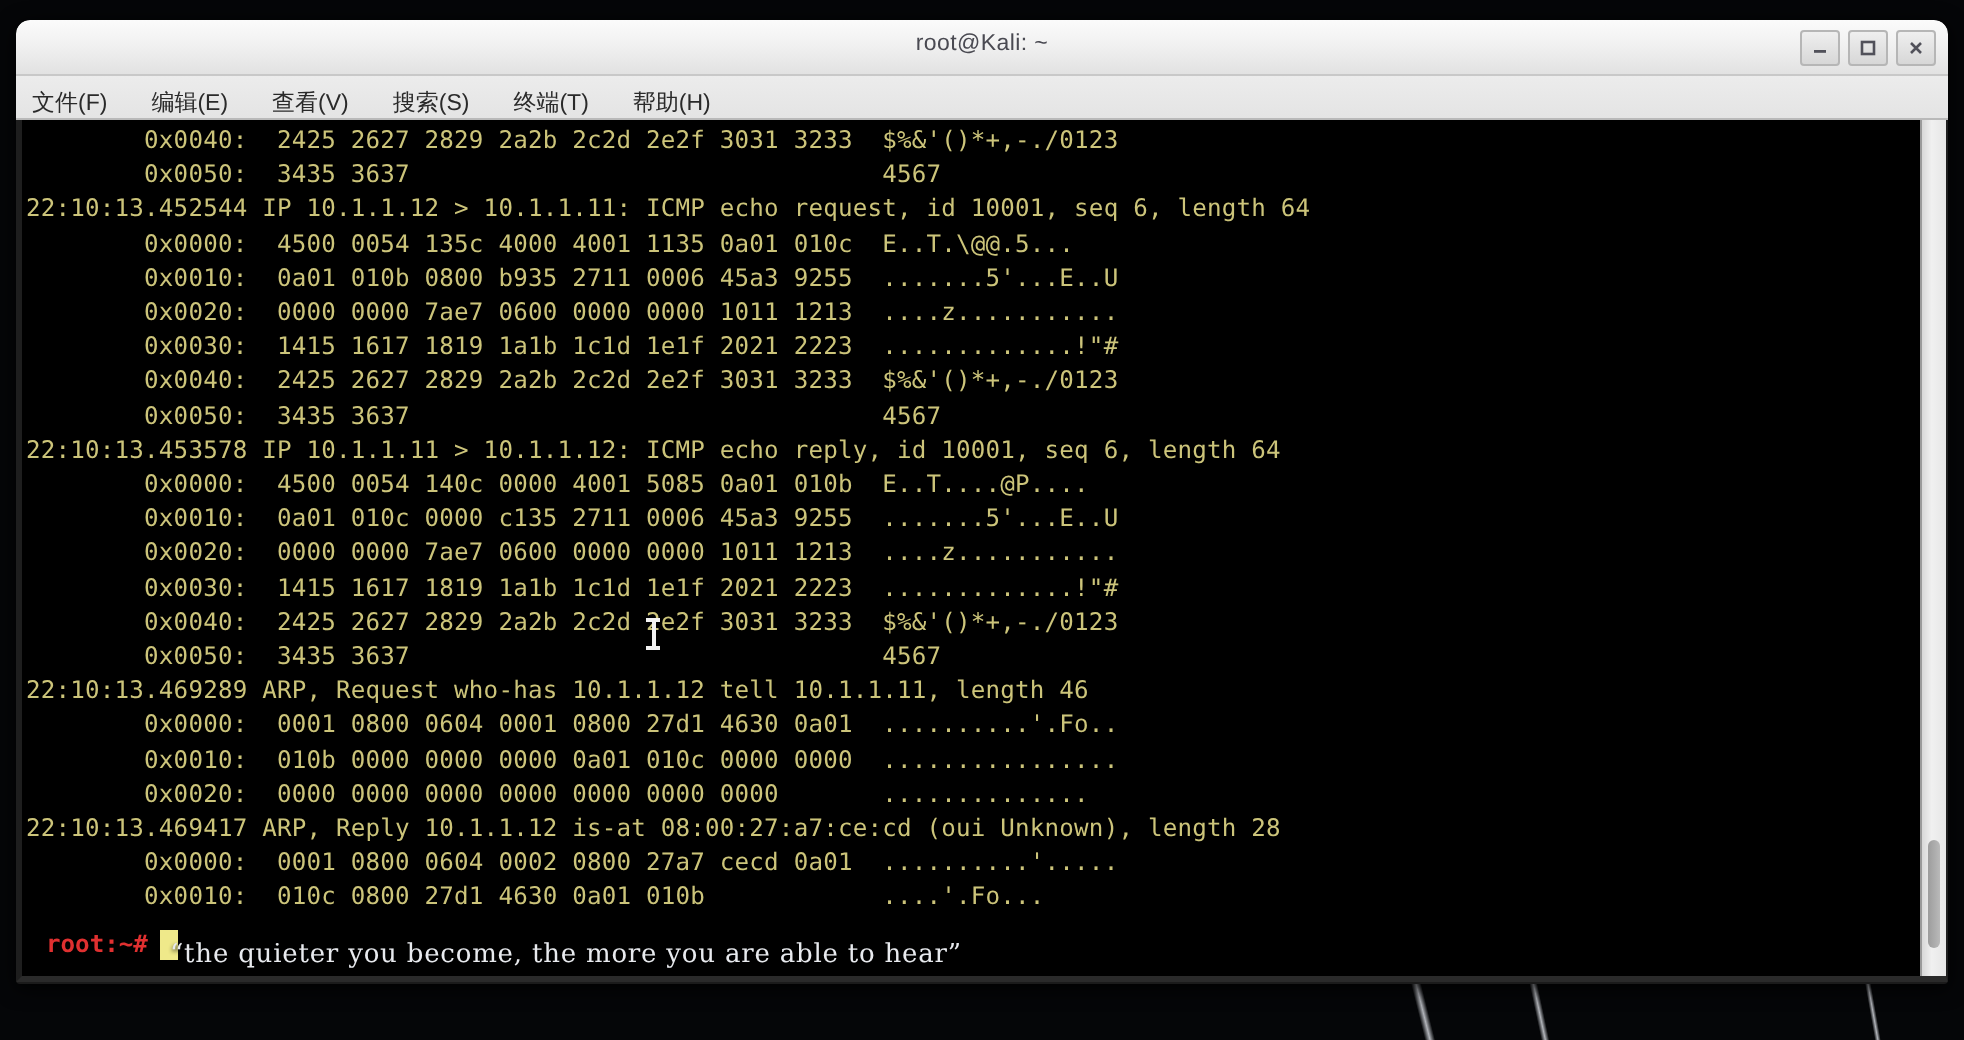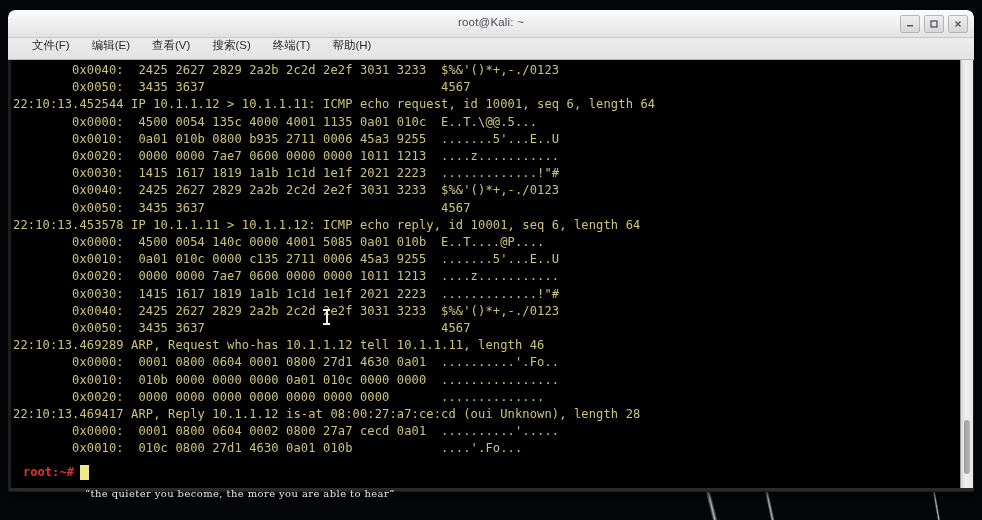--- a/index.html
+++ b/index.html
@@ -68,22 +68,22 @@
     font-size: 9px;
     line-height: 1;
   }
   .winbtn svg { display: block; }
 
   #menubar {
     height: 22px;
     background: linear-gradient(to bottom, #ececec 0%, #e4e4e4 100%);
     border-bottom: 1px solid #b9b9b9;
     display: flex;
-    align-items: flex-start;
-    padding-left: 24px;
+    align-items: flex-end;
+    padding-left: 8px;
     gap: 22px;
   }
   .menu-item {
     font-family: "Liberation Sans", sans-serif;
     font-size: 11.5px;
     color: #2a2a2a;
     white-space: nowrap;
     cursor: default;
   }
 
@@ -154,25 +154,25 @@
     pointer-events: none;
   }
   #mouse-cursor .bar  { position:absolute; left:3px; top:1px; width:1.6px; height:14px; background:#f2f2f2; }
   #mouse-cursor .capT { position:absolute; left:0px; top:0px;  width:7px; height:1.6px; background:#f2f2f2; }
   #mouse-cursor .capB { position:absolute; left:0px; top:14px; width:7px; height:1.6px; background:#f2f2f2; }
 
   
   #quote {
     position: absolute;
     left: 0; right: 0;
-    top: 488px;
+    top: 470px;
     text-align: left;
     padding-left: 85px;
     font-family: "DejaVu Serif", serif;
-    font-size: 10px;
+    font-size: 13px;
     color: #e8eaee;
     letter-spacing: 0.4px;
     text-shadow: 0 1px 2px rgba(0,0,0,0.9);
   }
 </style>
 </head>
 <body>
 
 <div id="desktop">
 

